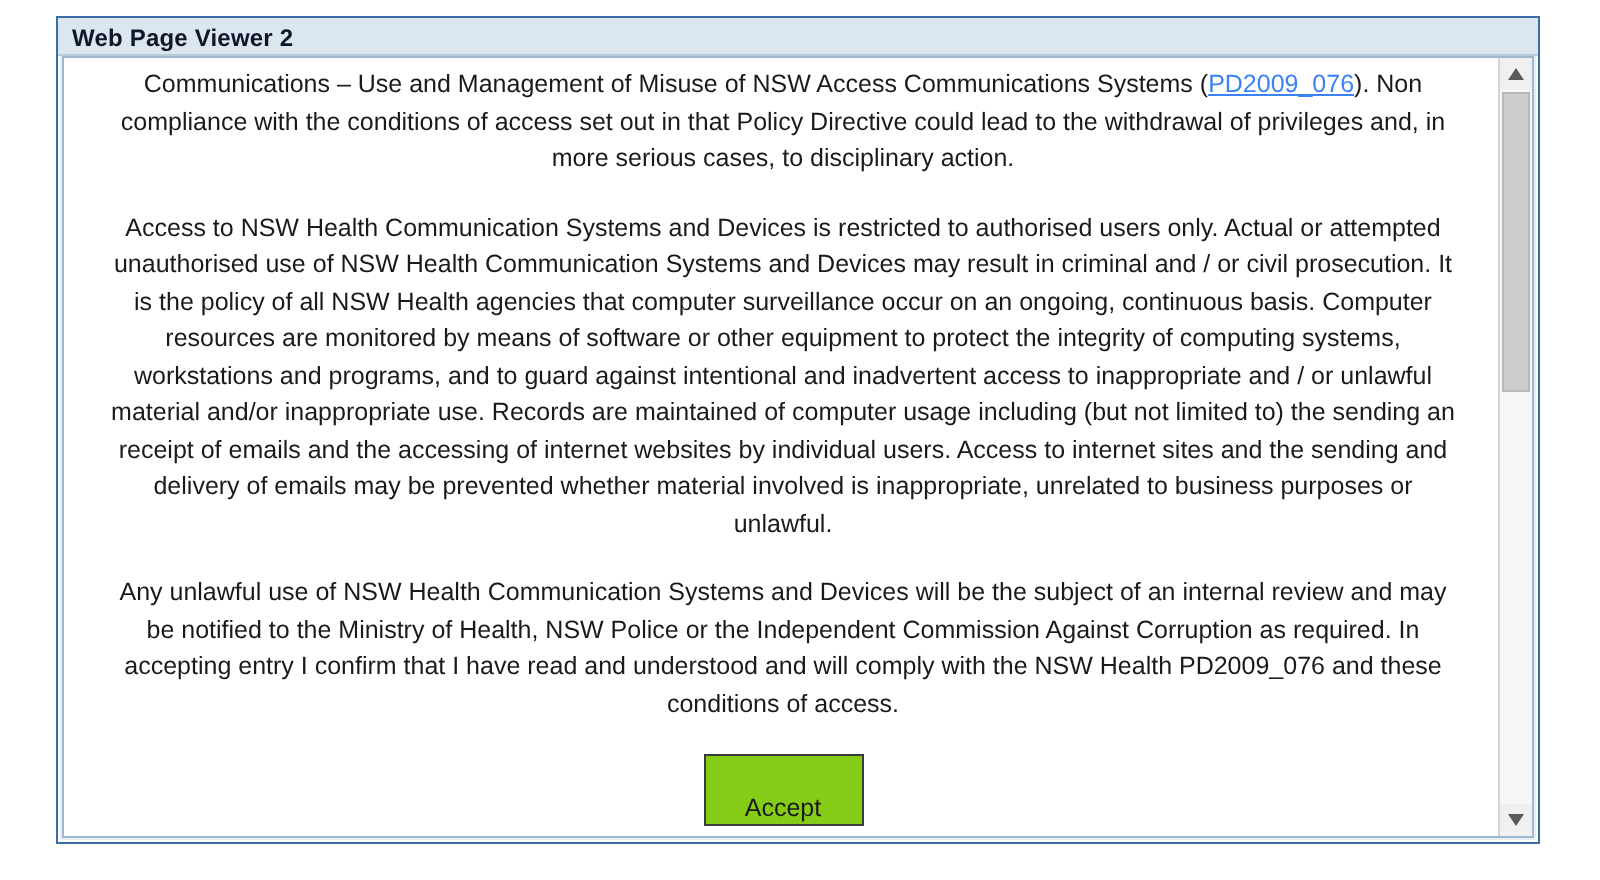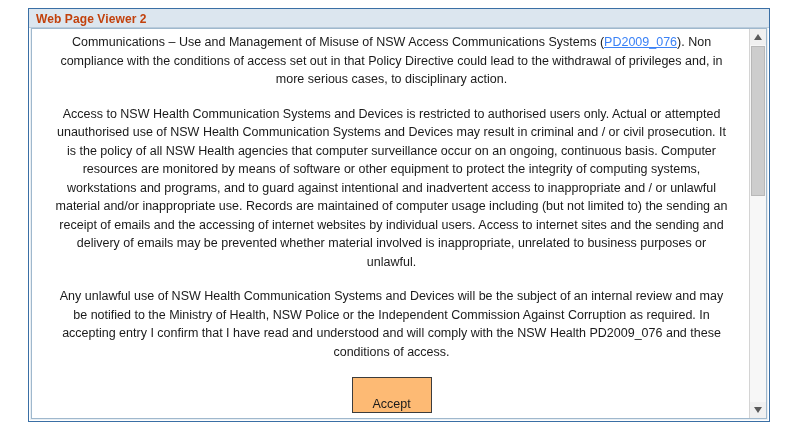--- a/index.html
+++ b/index.html
@@ -30,21 +30,21 @@
     position: absolute;
     left: 0;
     top: 0;
     width: 100%;
     height: 19px;
     background: #dce6ef;
     border-bottom: 1px solid #b9cbdb;
     box-sizing: border-box;
     font-size: 12px;
     font-weight: bold;
-    color: #c2410c;
+    color: #0f172a;
     padding: 3px 0 0 7px;
     letter-spacing: 0.1px;
   }
 
   .content-frame {
     position: absolute;
     left: 2px;
     top: 19px;
     right: 2px;
     bottom: 2px;
@@ -123,21 +123,21 @@
   }
 
   .accept-wrap {
     margin-top: 6px;
     display: flex;
     justify-content: center;
   }
   .accept-button {
     width: 80px;
     height: 36px;
-    background: #fdba74;
+    background: #84cc16;
     border: 1px solid #3c3c3c;
     font-family: "Liberation Sans", sans-serif;
     font-size: 12.5px;
     color: #1a1a1a;
     display: flex;
     align-items: flex-end;
     justify-content: center;
     padding-bottom: 1px;
     box-sizing: border-box;
     cursor: pointer;

